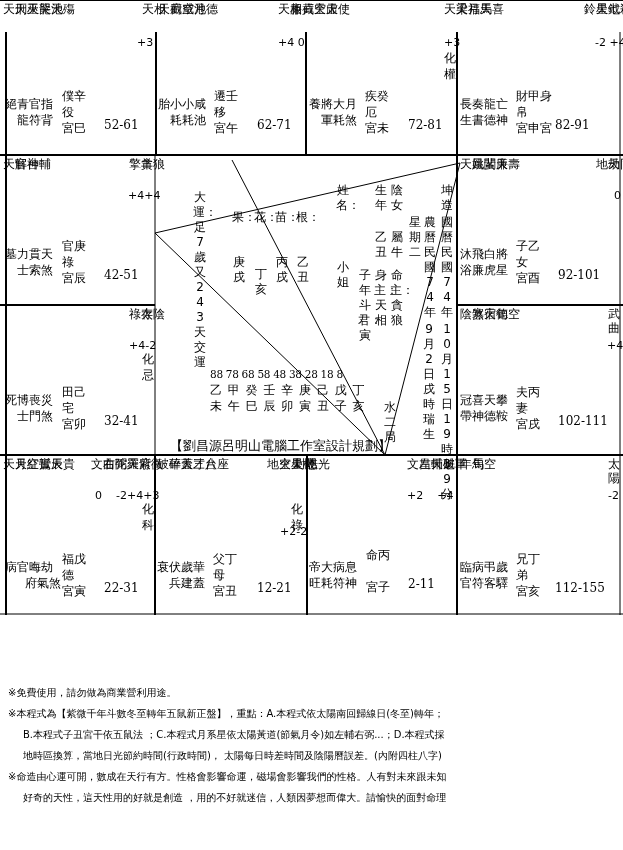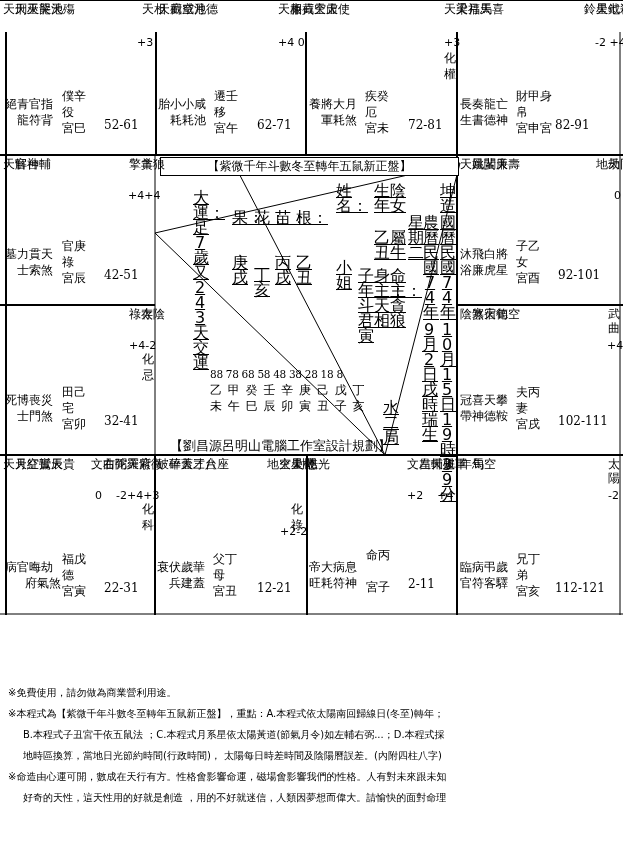--- a/index.html
+++ b/index.html
@@ -8,21 +8,21 @@
   .chart { position:absolute; left:0; top:0; width:623px; height:615px; }
   .cell { position:absolute; box-sizing:border-box; }
   .stars { position:absolute; top:2px; line-height:14px; font-size:12px; white-space:nowrap; }
   .col { display:inline-block; width:12px; text-align:center; vertical-align:top; }
   .vals { position:absolute; top:32px; font-size:11px; line-height:14px; white-space:nowrap; }
   .hua { position:absolute; font-size:12px; line-height:16px; width:12px; text-align:center; }
   .gods { position:absolute; font-size:12px; line-height:16px; }
   .gods .row { white-space:nowrap; }
   .palace { position:absolute; font-size:12px; line-height:16px; }
   .range { position:absolute; font-size:12px; font-family:"DejaVu Serif", serif; }
-  .vtext { position:absolute; font-size:16px; line-height:15px; width:14px; text-align:center; word-break:break-all;text-decoration:underline; }
+  .vtext { position:absolute; font-size:12px; line-height:15px; width:14px; text-align:center; word-break:break-all; }
   .title-box { position:absolute; left:160px; top:157px; width:297px; height:17px; border:1px solid #000; font-size:12px; line-height:17px; text-align:center; background:#fff; }
   .footer-box { position:absolute; left:170px; top:437px; font-size:13px; }
   .notes { position:absolute; left:8px; top:682px; width:612px; font-size:10px; line-height:21px; }
   .notes p { margin:0; }
   .notes .indent { padding-left:15px; }
   svg.lines { position:absolute; left:0; top:0; }
 </style>
 </head>
 <body>
 
@@ -46,21 +46,20 @@
     <line x1="457" y1="305" x2="623" y2="305" stroke="#000" stroke-width="2"></line>
     <line x1="0" y1="455" x2="623" y2="455" stroke="#000" stroke-width="2"></line>
     <line x1="0" y1="614" x2="623" y2="614" stroke="#000" stroke-width="1"></line>
 
     <line x1="155" y1="233" x2="460" y2="163" stroke="#000" stroke-width="1"></line>
     <line x1="155" y1="233" x2="385" y2="455" stroke="#000" stroke-width="1"></line>
     <line x1="232" y1="160" x2="385" y2="455" stroke="#000" stroke-width="1"></line>
     <line x1="460" y1="163" x2="385" y2="455" stroke="#000" stroke-width="1"></line>
   </svg>
 
-  <div class="title-box">【紫微千年斗數冬至轉年五鼠新正盤】</div>
 
   <div class="cell" style="left:0;top:0;width:155px;height:155px;">
     <div class="stars" style="left:3px;">
       <span class="col">天刑</span><span class="col">天巫</span><span class="col">天哭</span><span class="col">龍池</span><span class="col">天殤</span>
     </div>
     <div class="gods" style="left:5px;top:96px;">
       <div class="row">絕青官指</div>
       <div class="row" style="padding-left:12px">龍符背</div>
     </div>
     <div class="palace" style="left:62px;top:88px;">
@@ -276,21 +275,21 @@
     <div class="vals" style="left:151px;top:34px;">-2</div>
     <div class="gods" style="left:3px;top:104px;">
       <div class="row">臨病弔歲</div>
       <div class="row">官符客驛</div>
     </div>
     <div class="palace" style="left:59px;top:96px;">
       <div><span>兄</span><span>丁</span></div>
       <div>弟</div>
       <div><span>宮</span><span>亥</span></div>
     </div>
-    <div class="range" style="left:98px;top:126px;">112-121</div>
+    <div class="range" style="left:98px;top:126px;">112-155</div>
   </div>
 
   <div>
     <div class="vtext" style="left:193px;top:190px;">大運：足7歲又243天交運</div>
     <div class="vtext" style="left:232px;top:210px;">果：</div>
     <div class="vtext" style="left:232px;top:255px;">庚戌</div>
     <div class="vtext" style="left:254px;top:210px;">花：</div>
     <div class="vtext" style="left:254px;top:255px;margin-top:12px;">丁亥</div>
     <div class="vtext" style="left:275px;top:210px;">苗：</div>
     <div class="vtext" style="left:275px;top:255px;">丙戌</div>

